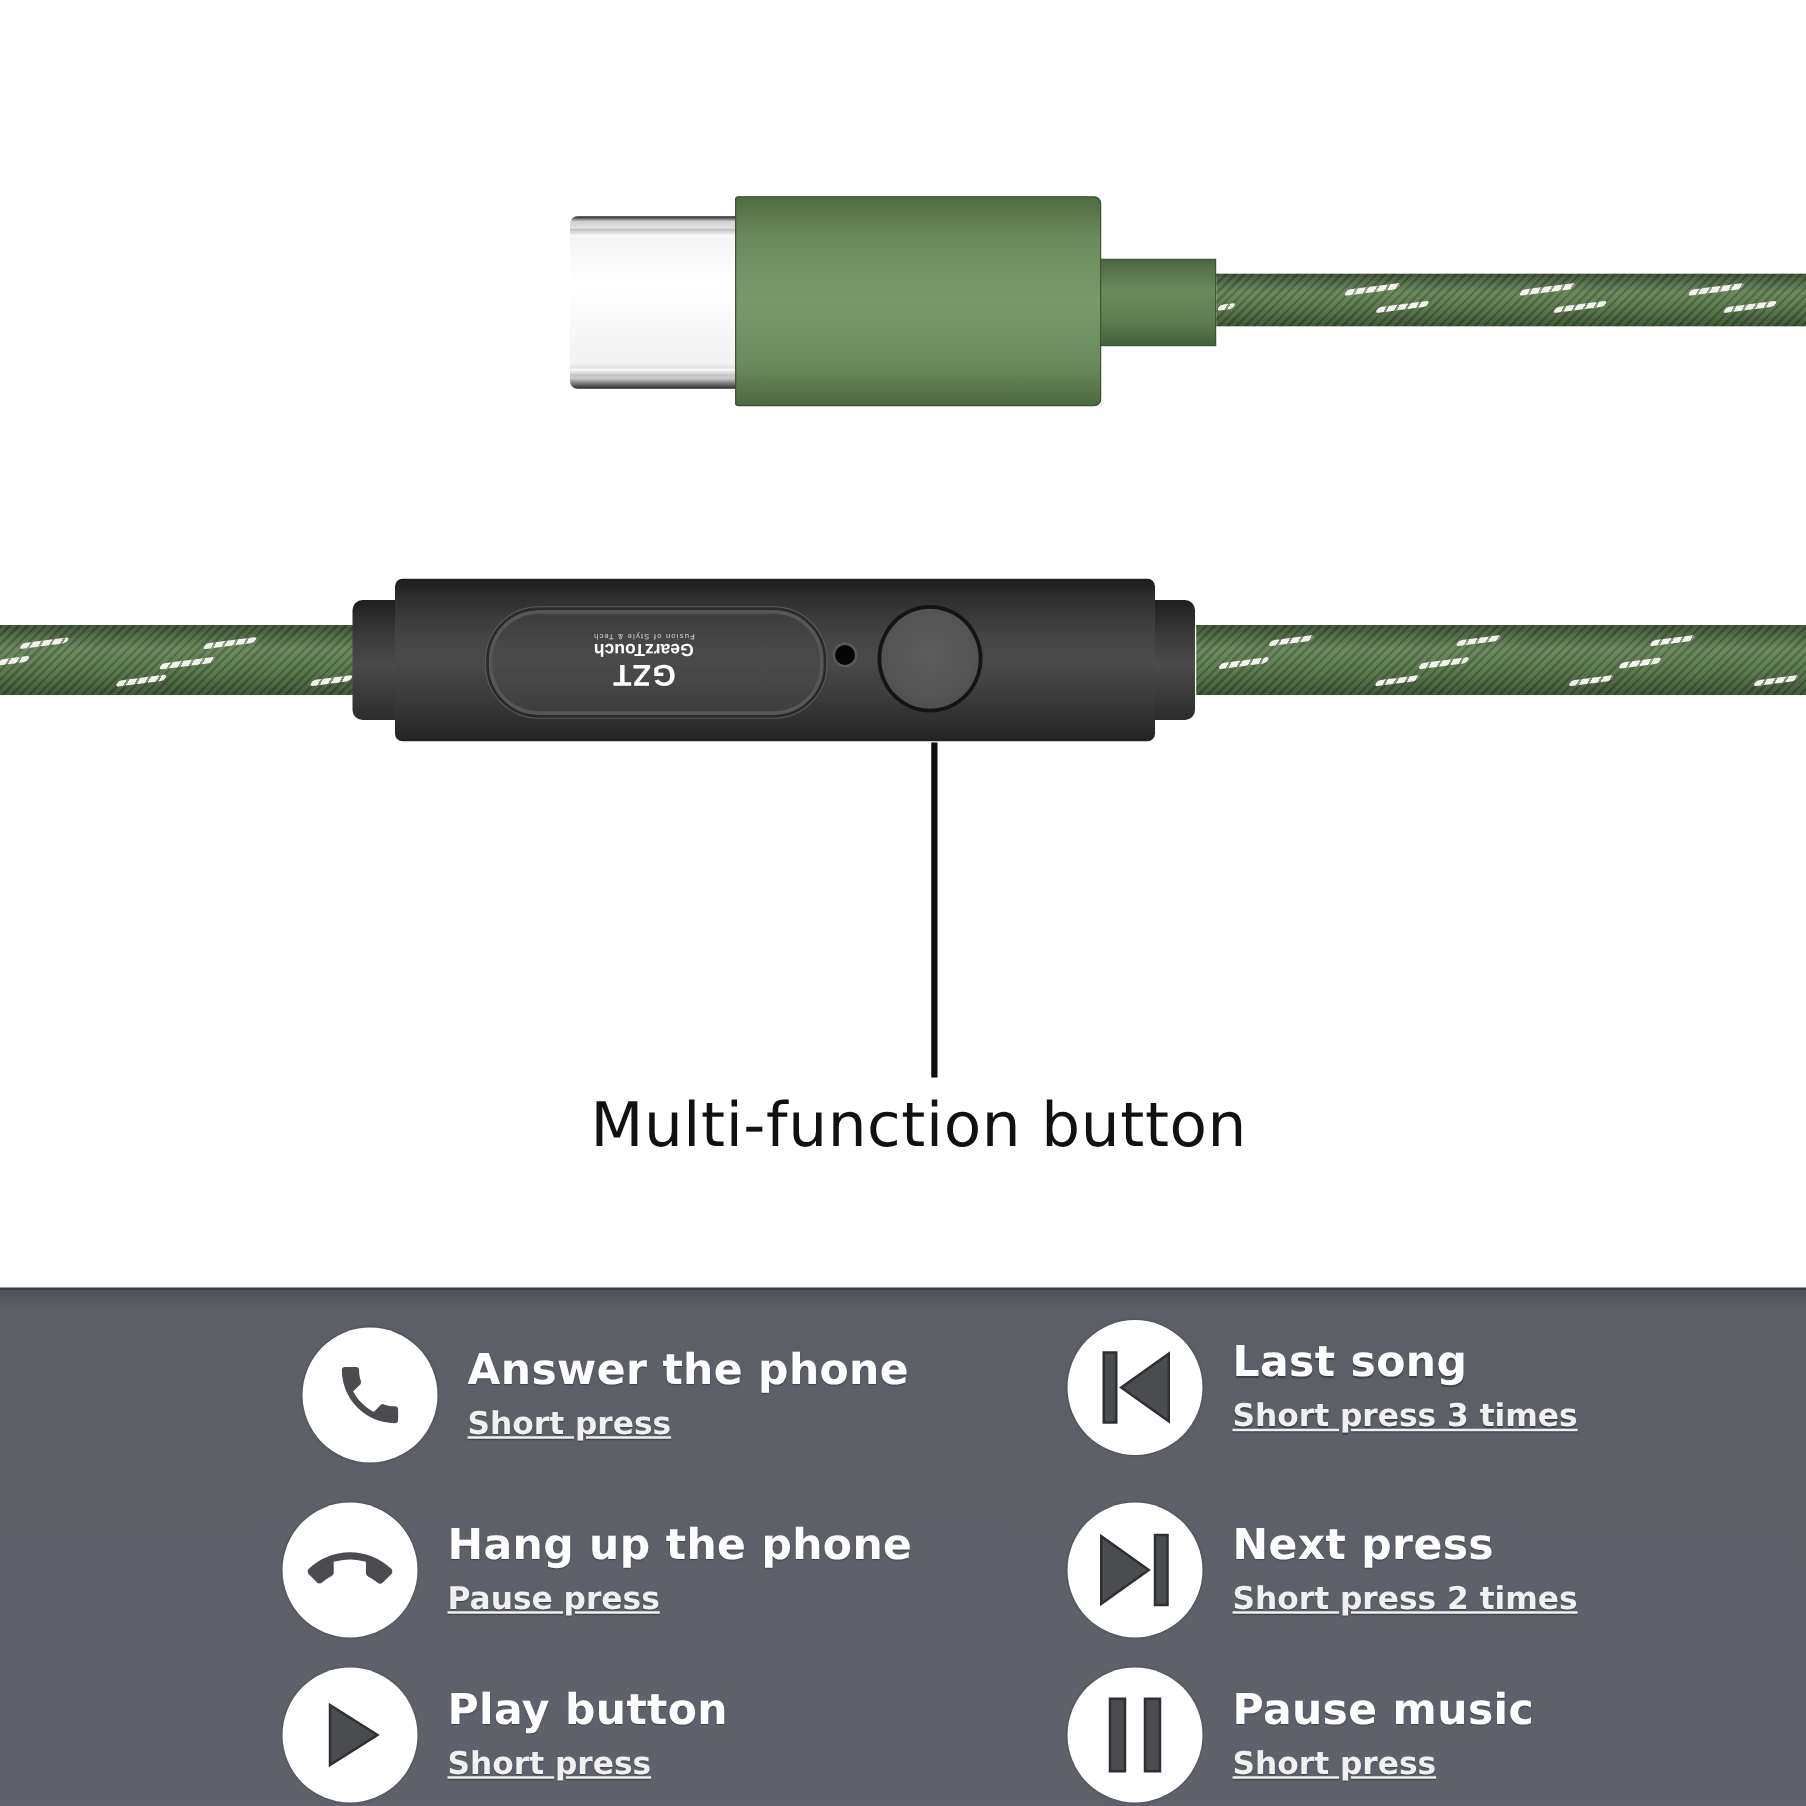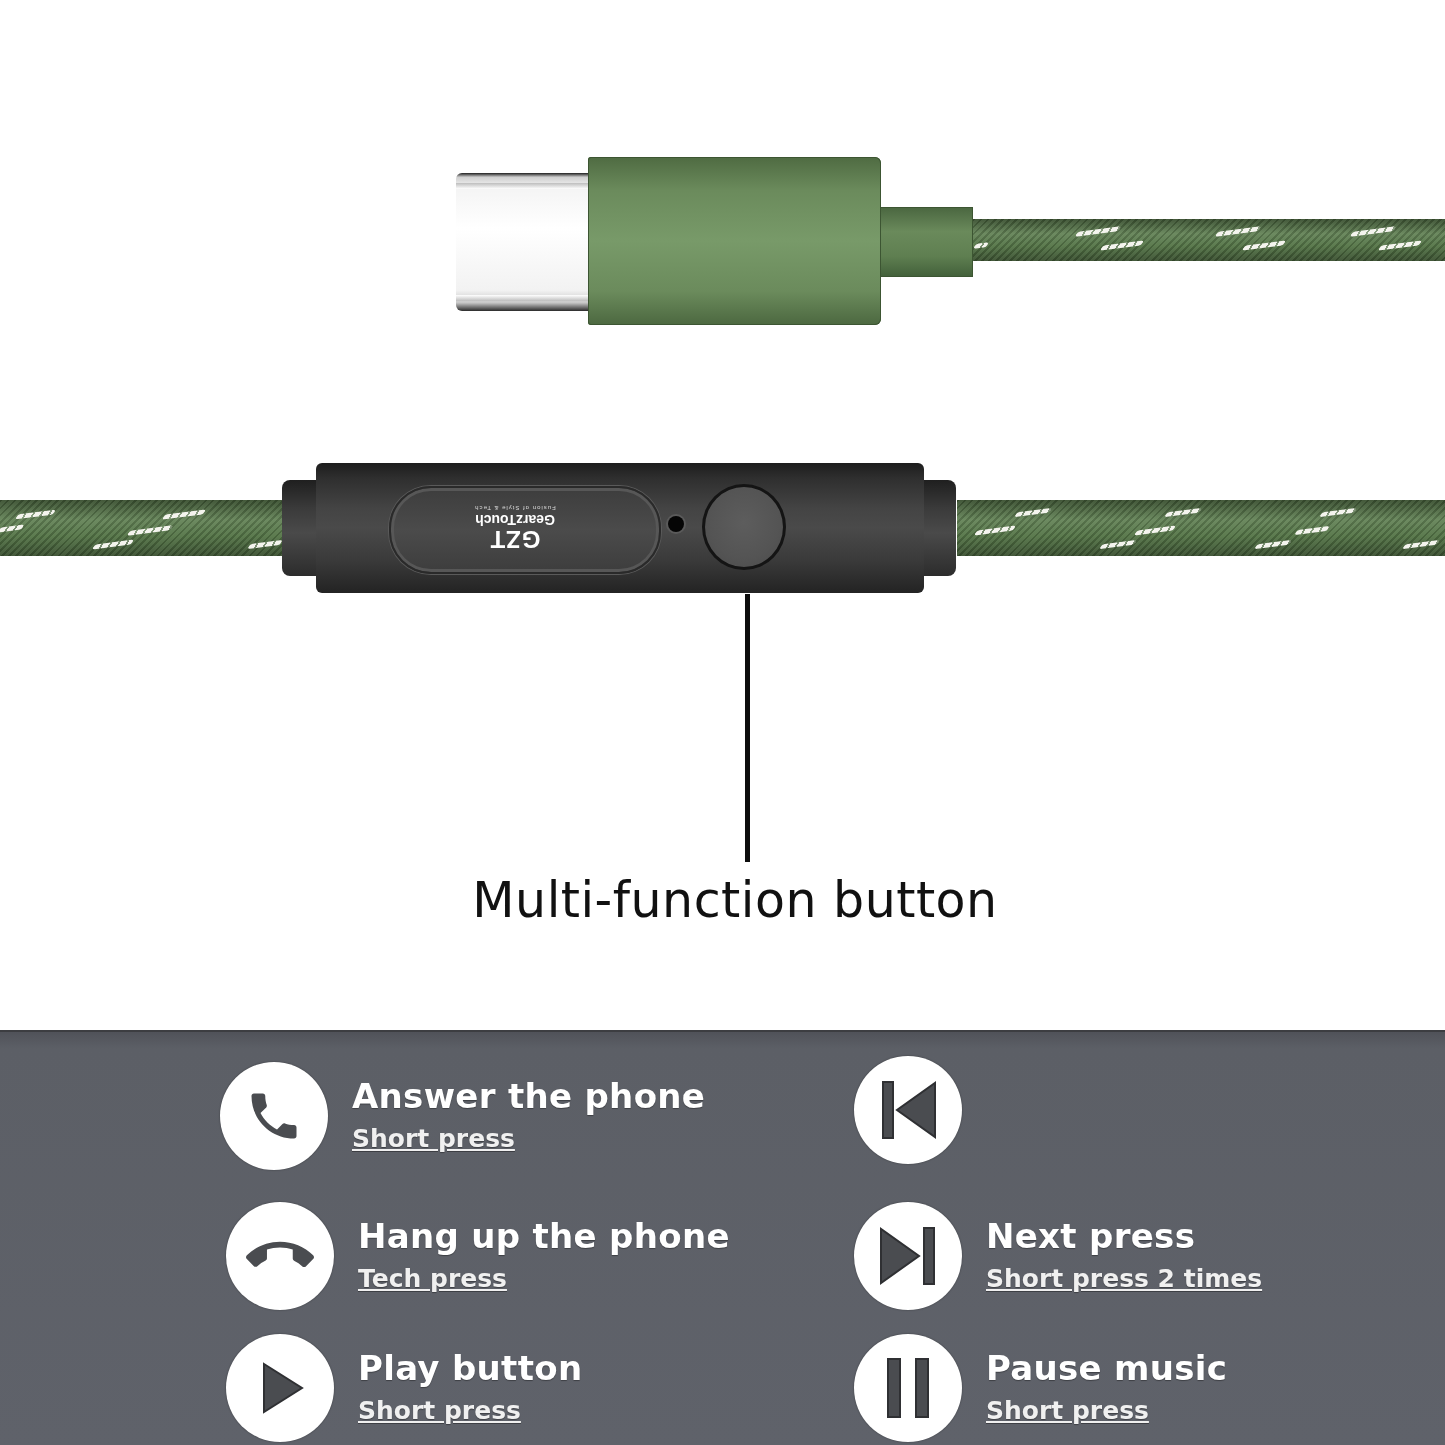--- a/index.html
+++ b/index.html
@@ -183,41 +183,41 @@
   <div class="logo-tagline">Fusion of Style &amp; Tech</div>
 </div>
 <div class="abs mic-hole"></div>
 <div class="abs mf-button"></div>
 
 <div class="abs pointer-line"></div>
 <div class="abs callout-label">Multi-function button</div>
 
 <div class="abs panel">
 
-  <div class="fn-item" style="left:220px;top:30px;">
+  <div class="fn-item" style="left:242px;top:30px;">
     <div class="fn-icon">
       <svg width="60" height="60" viewBox="0 0 24 24">
         <path fill="#4a4c50" d="M6.6 10.8c1.4 2.8 3.8 5.1 6.6 6.6l2.2-2.2c.3-.3.7-.4 1-.2 1.1.4 2.3.6 3.6.6.6 0 1 .4 1 1V20c0 .6-.4 1-1 1C10.6 21 3 13.4 3 4c0-.6.4-1 1-1h3.5c.6 0 1 .4 1 1 0 1.3.2 2.5.6 3.6.1.3 0 .7-.2 1L6.6 10.8z"></path>
       </svg>
     </div>
     <div class="fn-text">
       <div class="fn-title">Answer the phone</div>
       <div class="fn-sub">Short press</div>
     </div>
   </div>
 
   <div class="fn-item" style="left:226px;top:170px;align-items:center;">
     <div class="fn-icon">
       <svg width="68" height="68" viewBox="0 0 24 24">
         <path fill="#4a4c50" d="M12 9c-1.6 0-3.2.3-4.6.7v3.1c0 .4-.2.7-.6.9-1 .5-1.9 1.1-2.7 1.8-.2.2-.4.3-.7.3-.3 0-.5-.1-.7-.3L.3 13.1c-.2-.2-.3-.4-.3-.7 0-.3.1-.5.3-.7C3.4 8.8 7.5 7 12 7s8.6 1.8 11.7 4.7c.2.2.3.4.3.7 0 .3-.1.5-.3.7l-2.5 2.5c-.2.2-.4.3-.7.3-.3 0-.5-.1-.7-.3-.8-.7-1.7-1.3-2.7-1.8-.3-.2-.6-.5-.6-.9V9.7C15.2 9.3 13.6 9 12 9z"></path>
       </svg>
     </div>
     <div class="fn-text">
       <div class="fn-title">Hang up the phone</div>
-      <div class="fn-sub">Tech press</div>
+      <div class="fn-sub">Pause press</div>
     </div>
   </div>
 
   <div class="fn-item" style="left:226px;top:302px;">
     <div class="fn-icon">
       <svg width="60" height="60" viewBox="0 0 60 60">
         <polygon points="14,6 52,30 14,54" fill="#4a4c50" stroke="#2f3033" stroke-width="2"></polygon>
       </svg>
     </div>
     <div class="fn-text">
@@ -226,20 +226,24 @@
     </div>
   </div>
 
   <div class="fn-item" style="left:854px;top:24px;">
     <div class="fn-icon">
       <svg width="70" height="70" viewBox="0 0 70 70">
         <rect x="10" y="7" width="10" height="56" fill="#4a4c50" stroke="#2f3033" stroke-width="2"></rect>
         <polygon points="62,8 62,62 24,35" fill="#4a4c50" stroke="#2f3033" stroke-width="2"></polygon>
       </svg>
     </div>
+    <div class="fn-text">
+      <div class="fn-title">Last song</div>
+      <div class="fn-sub">Short press 3 times</div>
+    </div>
   </div>
 
   <div class="fn-item" style="left:854px;top:170px;">
     <div class="fn-icon">
       <svg width="70" height="70" viewBox="0 0 70 70">
         <polygon points="8,8 8,62 46,35" fill="#4a4c50" stroke="#2f3033" stroke-width="2"></polygon>
         <rect x="51" y="7" width="10" height="56" fill="#4a4c50" stroke="#2f3033" stroke-width="2"></rect>
       </svg>
     </div>
     <div class="fn-text">

